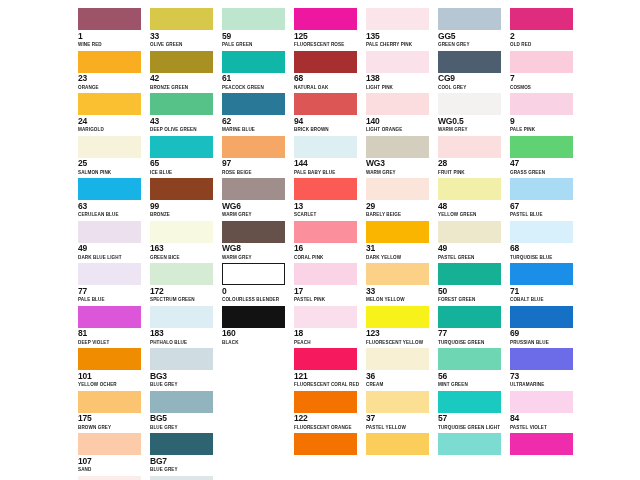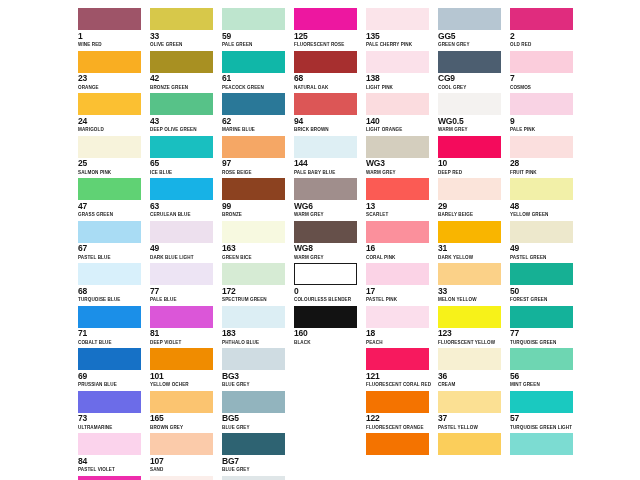--- a/index.html
+++ b/index.html
@@ -203,25 +203,20 @@
         <span class="swatch-chip" style="background: rgb(222, 239, 244);"></span>
         <span class="swatch-code">144</span>
         <span class="swatch-name">PALE BABY BLUE</span>
       </div>
       <div class="swatch-cell">
         <span class="swatch-chip" style="background: rgb(212, 206, 190);"></span>
         <span class="swatch-code">WG3</span>
         <span class="swatch-name">WARM GREY</span>
       </div>
       <div class="swatch-cell">
-        <span class="swatch-chip" style="background: rgb(244, 11, 92);"></span>
-        <span class="swatch-code">10</span>
-        <span class="swatch-name">DEEP RED</span>
-      </div>
-      <div class="swatch-cell">
         <span class="swatch-chip" style="background: rgb(251, 223, 222);"></span>
         <span class="swatch-code">28</span>
         <span class="swatch-name">FRUIT PINK</span>
       </div>
       <div class="swatch-cell">
         <span class="swatch-chip" style="background: rgb(96, 210, 116);"></span>
         <span class="swatch-code">47</span>
         <span class="swatch-name">GRASS GREEN</span>
       </div>
       <div class="swatch-cell">
@@ -390,21 +385,21 @@
         <span class="swatch-code">56</span>
         <span class="swatch-name">MINT GREEN</span>
       </div>
       <div class="swatch-cell">
         <span class="swatch-chip" style="background: rgb(108, 108, 232);"></span>
         <span class="swatch-code">73</span>
         <span class="swatch-name">ULTRAMARINE</span>
       </div>
       <div class="swatch-cell">
         <span class="swatch-chip" style="background: rgb(251, 196, 112);"></span>
-        <span class="swatch-code">165</span>
+        <span class="swatch-code">175</span>
         <span class="swatch-name">BROWN GREY</span>
       </div>
       <div class="swatch-cell">
         <span class="swatch-chip" style="background: rgb(146, 180, 190);"></span>
         <span class="swatch-code">BG5</span>
         <span class="swatch-name">BLUE GREY</span>
       </div>
       <div class="swatch-cell empty"></div>
       <div class="swatch-cell">
         <span class="swatch-chip" style="background: rgb(244, 115, 0);"></span>

